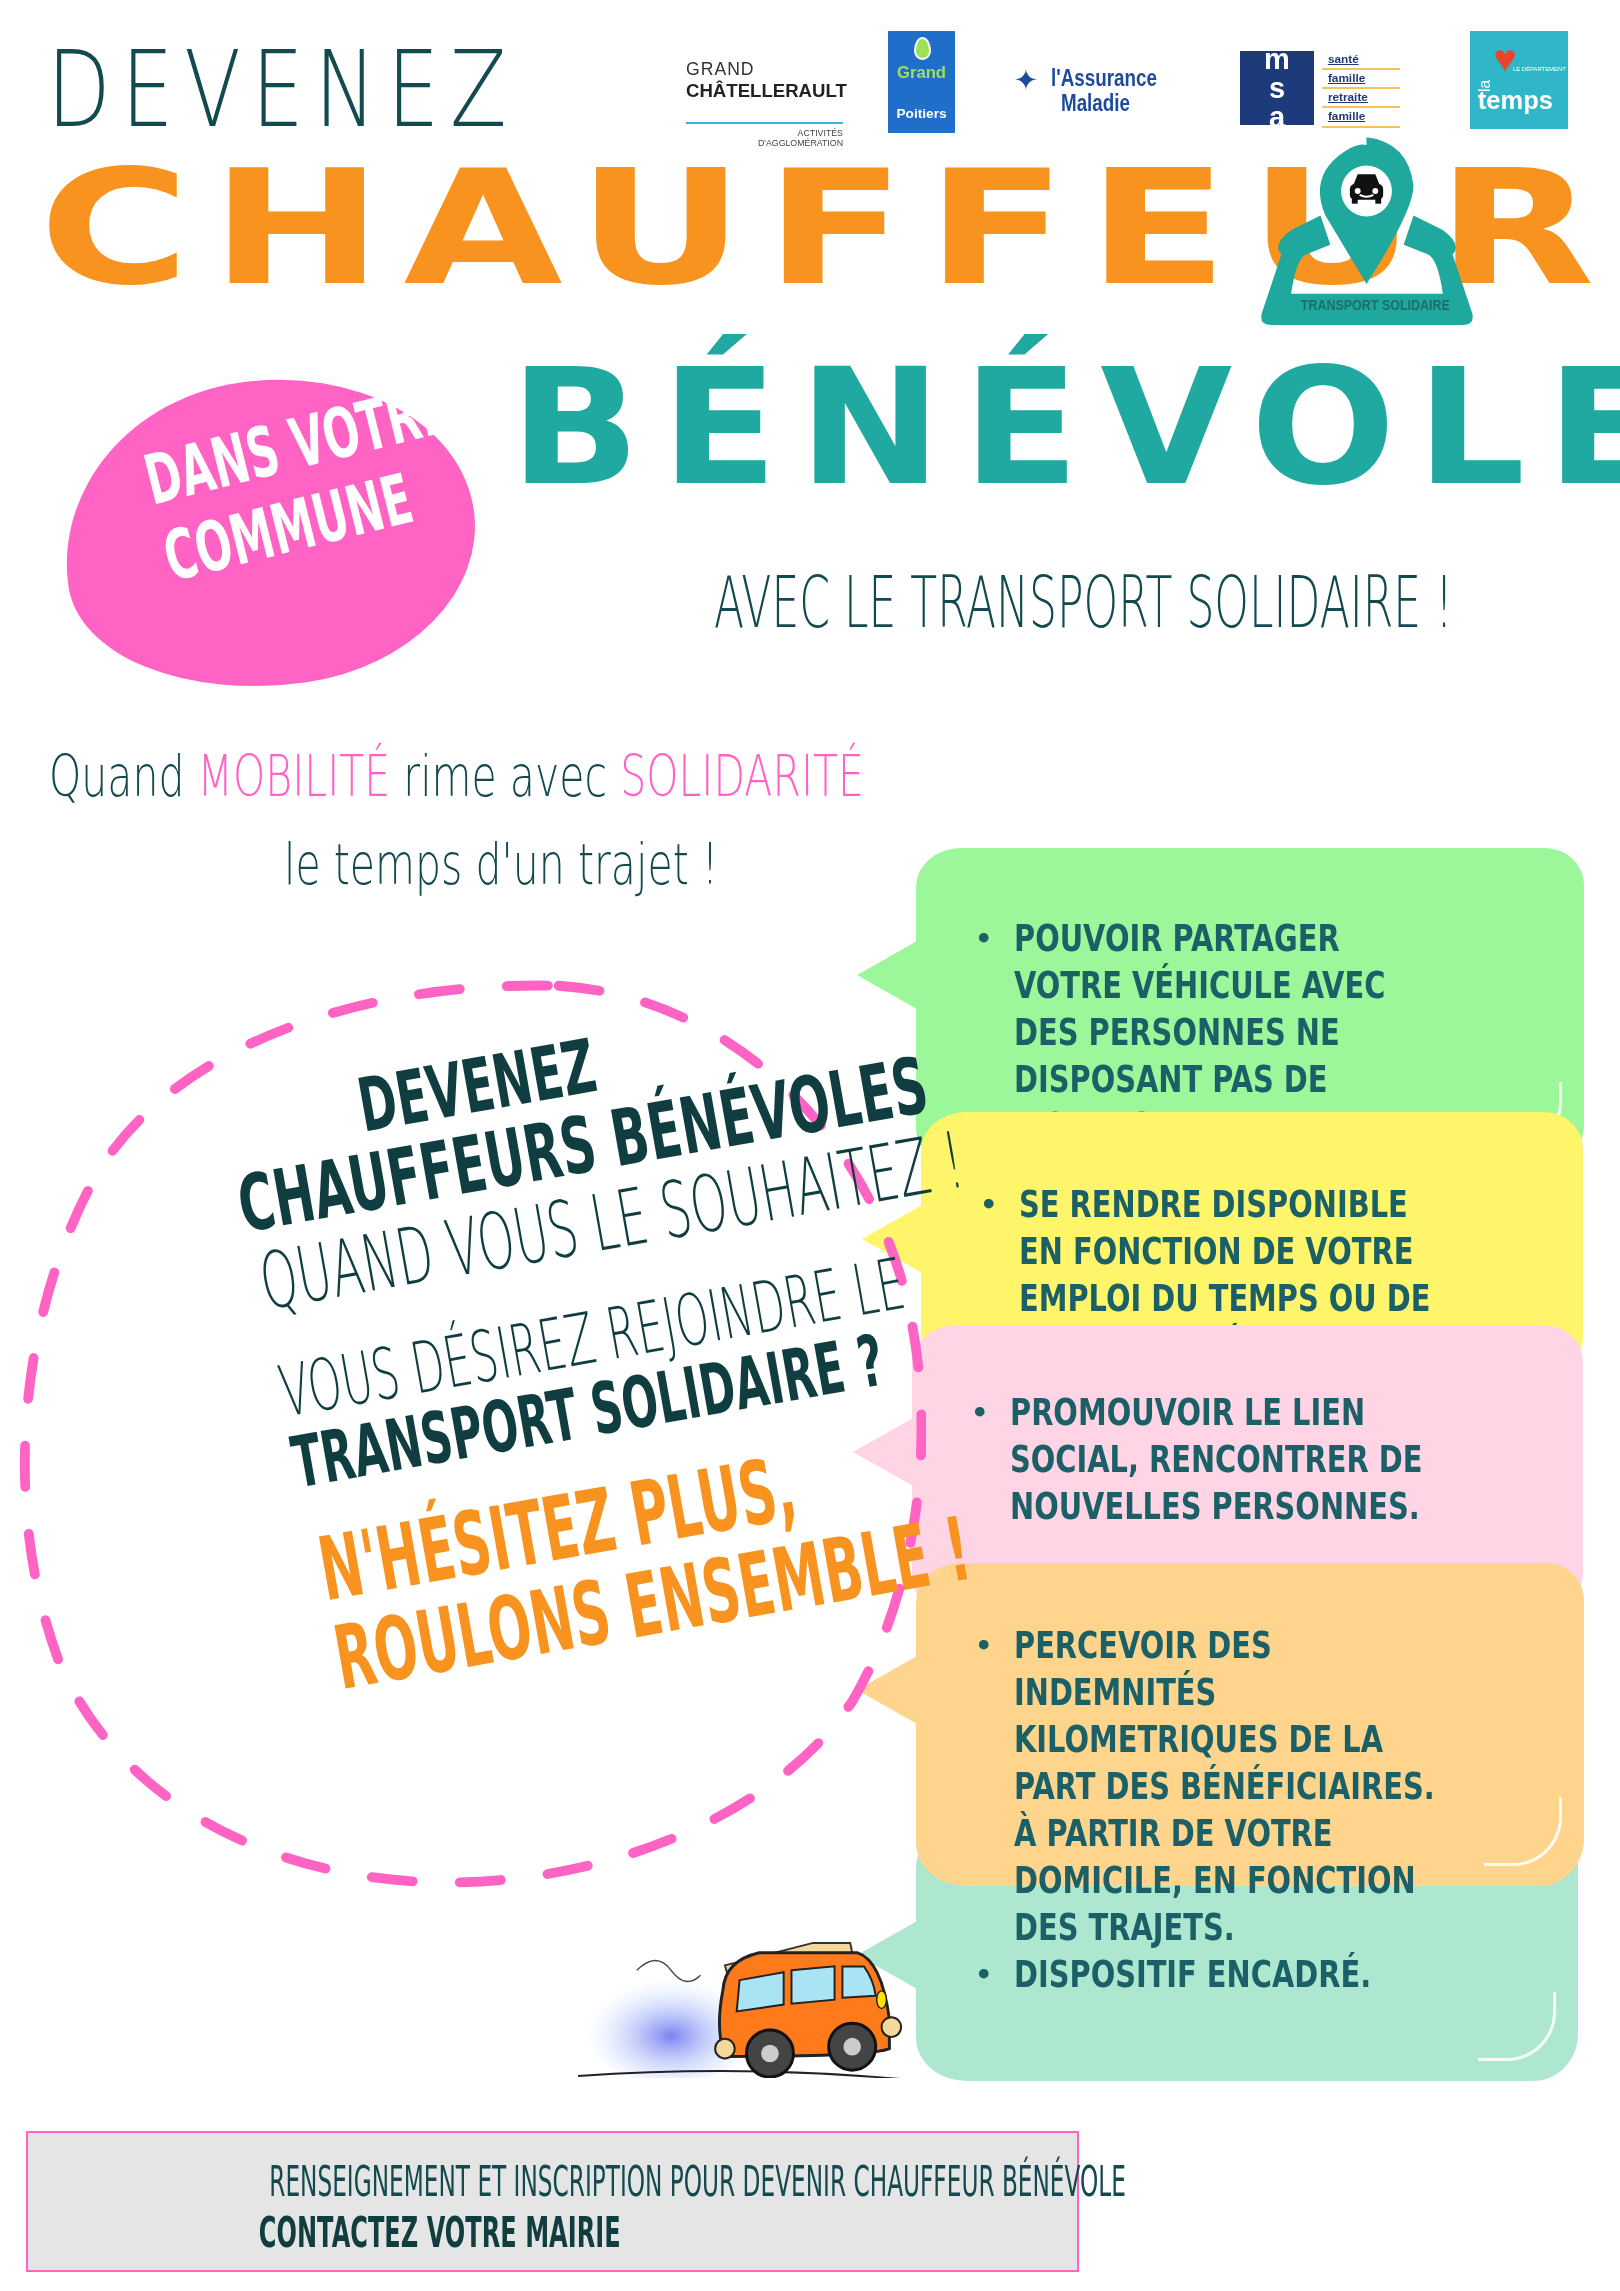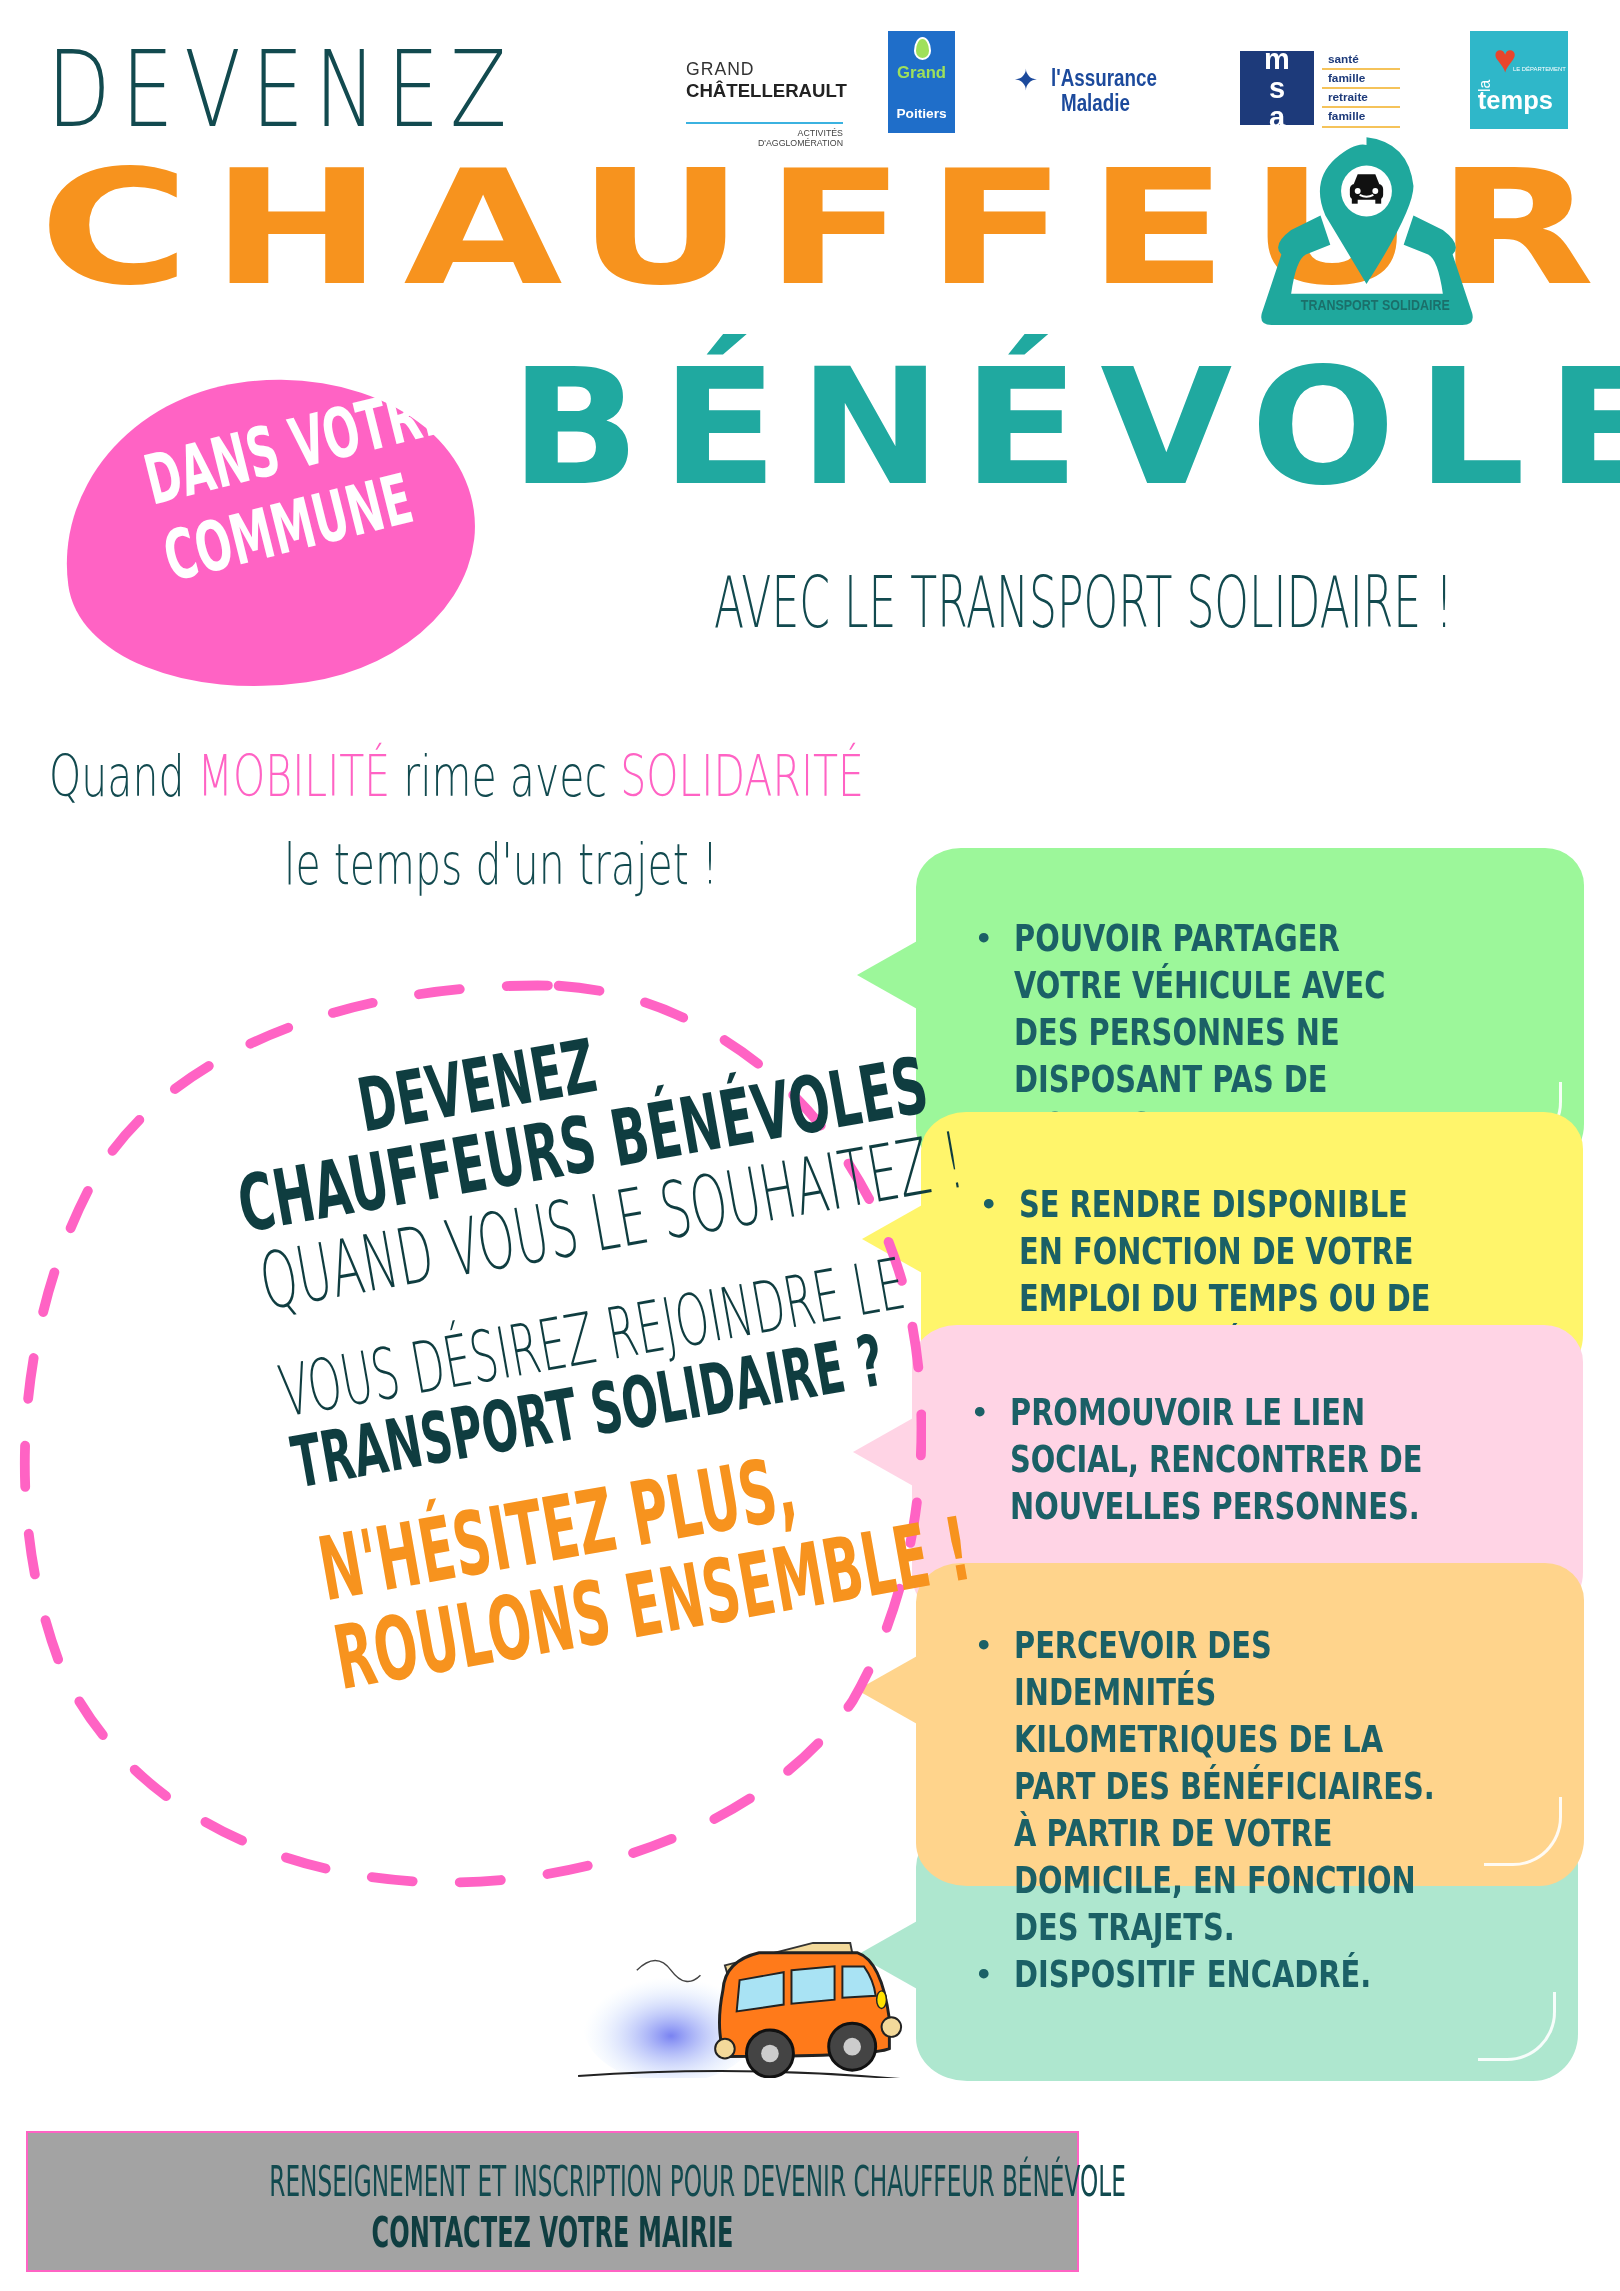--- a/index.html
+++ b/index.html
@@ -93,21 +93,21 @@
   .logo-msa { left: 1240px; top: 51px; width: 161px; height: 76px; }
   .logo-msa .box {
     position: absolute; left: 0; top: 0; width: 74px; height: 74px;
     background: #1d3a7a; color: #fff;
     font-size: 29px; font-weight: 900; line-height: 1;
     display: flex; flex-direction: column; align-items: center; justify-content: center;
   }
   .logo-msa .list { position: absolute; left: 82px; top: 0; width: 78px; }
   .logo-msa .list div {
     font-size: 11.8px; font-weight: 700; color: #1d3a7a;
-    border-bottom: 2px solid #f5c35a; padding: 1px 0 2px 5.9px; line-height: 1.2;
+    border-bottom: 2px solid #f5c35a; padding: 1px 0 2px 5.9px; line-height: 1.2; text-decoration: underline;
   }
 
   .logo-vienne {
     left: 1470px; top: 31px; width: 98px; height: 98px;
     background: #2fb7c9; color: #fff;
   }
   .logo-vienne .heart { position: absolute; left: 23.5px; top: 7.8px; font-size: 39px; color: #e8452c; line-height: 1; }
   .logo-vienne .la { position: absolute; left: 5.9px; top: 21.6px; font-size: 15.7px; transform: rotate(-90deg); transform-origin: left top; top: 61px; }
   .logo-vienne .vi { position: absolute; left: 7.8px; top: 55px; font-size: 25.5px; font-weight: 700; }
   .logo-vienne .dep { position: absolute; left: 43px; top: 35px; font-size: 5.9px; }
@@ -187,22 +187,22 @@
     border-radius: 0 0 49px 0;
   }
 
   
   .van { left: 578px; top: 1892px; width: 333px; height: 186px; }
 
   
   .footer-box {
     left: 25.5px; top: 2131px; width: 1053px; height: 141px;
     border: 2.9px solid #ff63c4;
-    background: #a3a3a3;
-    text-align: center;
+    background: #e5e5e5;
+    text-align: left;
   }
   .footer-box .f1 {
     display: block; margin-top: 27.4px;
     font-family: "DejaVu Sans", sans-serif; font-weight: 400;
     font-size: 43px; line-height: 1; color: #124a4f;
     transform: scaleX(0.54); white-space: nowrap;
   }
   .footer-box .f2 {
     display: block; margin-top: 7.8px;
     font-family: "DejaVu Sans", sans-serif; font-weight: 700;

